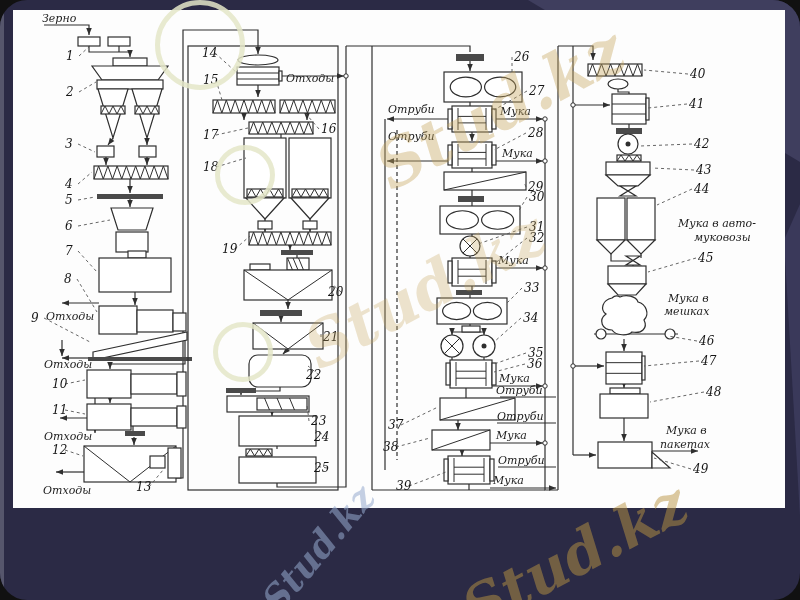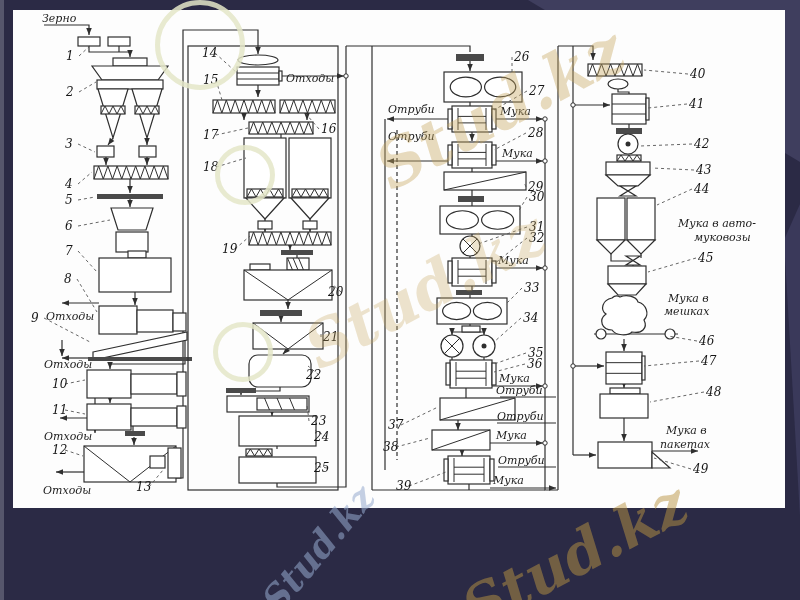--- a/index.html
+++ b/index.html
@@ -1,17 +1,17 @@
 <!DOCTYPE html>
 <html><head>
 <meta charset="utf-8">
 <style>
   html,body{margin:0;padding:0;background:#111;}
   .slide{position:relative;width:800px;height:600px;background:#2b2a45;overflow:hidden;
-         font-family:"DejaVu Serif",serif;}
+         font-family:"DejaVu Serif",serif;border-radius:27px;}
   .accent-tr{position:absolute;inset:0;background:#3f3e5e;
              clip-path:polygon(66% 0%,100% 0%,100% 27%);}
   .accent-br{position:absolute;inset:0;background:#3a395a;
              clip-path:polygon(98% 40%,100% 34%,100% 86%);}
   .edge-strip{position:absolute;left:0;top:0;width:4px;height:600px;background:#56566c;}
   .panel{position:absolute;left:13px;top:10px;width:772px;height:498px;background:#fdfdfd;}
   .panel svg{display:block;width:100%;height:100%;}
   .rings span{position:absolute;border-radius:50%;pointer-events:none;}
   .wm{position:absolute;font-style:italic;font-weight:bold;white-space:nowrap;
       pointer-events:none;transform:translate(-50%,-50%);z-index:5;}

